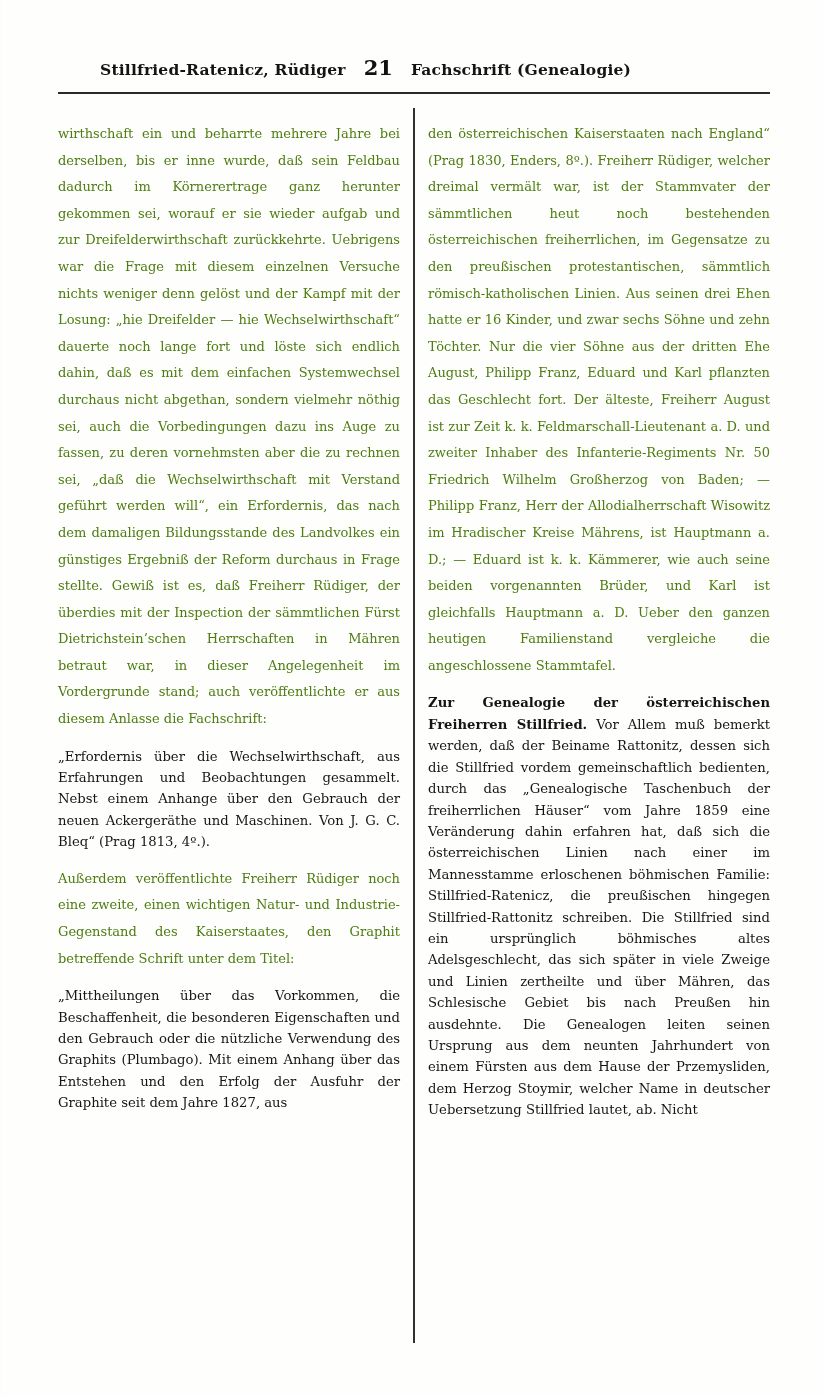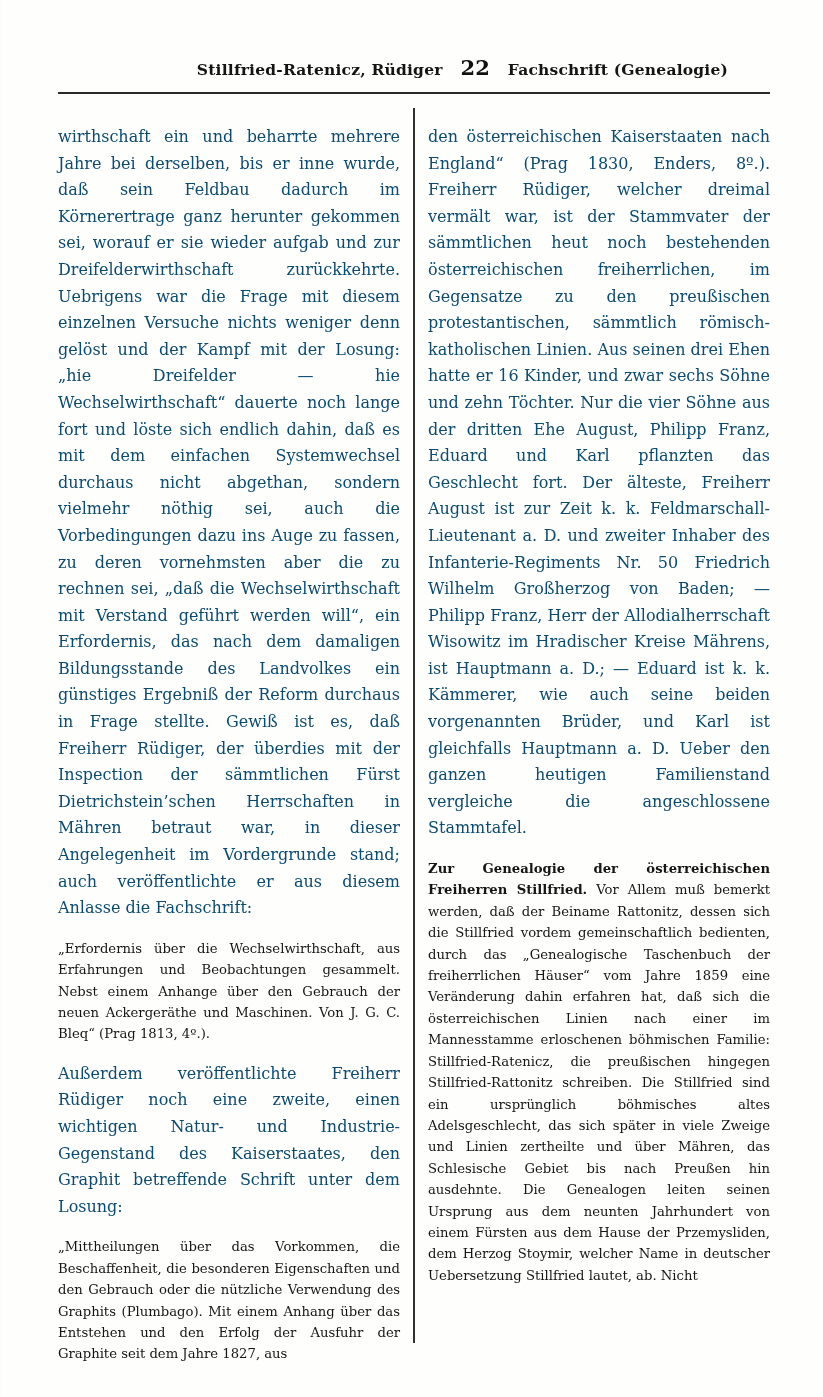--- a/index.html
+++ b/index.html
@@ -24,21 +24,21 @@
   }
   
   .running-head {
     position: absolute;
     left: 100px;
     top: 55px;
     width: 628px;
     height: 30px;
     display: flex;
     align-items: baseline;
-    justify-content: flex-end;
+    justify-content: flex-start;
     font-family: "DejaVu Serif", serif;
   }
   .rh-left, .rh-right {
     font-size: 15.5px;
     font-weight: bold;
     letter-spacing: 0.2px;
     white-space: nowrap;
     color: #141414;
   }
   .rh-left { flex: 0 0 auto; }
@@ -79,25 +79,25 @@
   .col-divider::before {
     content: "";
     position: absolute;
     left: 13px;
     top: 0;
     width: 2px;
     height: 1235px;
     background: #303030;
   }
   .body-text {
-    font-size: 16px;
+    font-size: 13px;
     line-height: 26.6px;
     text-align: justify;
     text-justify: inter-word;
-    color: #0c4a6e;
+    color: #4d7c0f;
     hyphens: manual;
   }
   .small-text {
     font-size: 13.2px;
     line-height: 21.4px;
     text-align: justify;
     color: #151515;
     margin-top: 9px;
   }
   .small-text .lead {
@@ -113,32 +113,32 @@
     opacity: 0.6;
   }
 </style>
 </head>
 <body>
 
 <div class="page">
 
   <div class="running-head">
     <div class="rh-left">Stillfried-Ratenicz, Rüdiger</div>
-    <div class="rh-page">22</div>
+    <div class="rh-page">21</div>
     <div class="rh-right">Fachschrift (Genealogie)</div>
   </div>
 
   <div class="head-rule"></div>
 
   <div class="columns">
 
     <div class="col">
       <p class="body-text">wirthschaft ein und beharrte mehrere Jahre bei derselben, bis er inne wurde, daß sein Feldbau dadurch im Körnerertrage ganz herunter gekommen sei, worauf er sie wieder aufgab und zur Dreifelderwirthschaft zurückkehrte. Uebrigens war die Frage mit diesem einzelnen Versuche nichts weniger denn gelöst und der Kampf mit der Losung: „hie Dreifelder — hie Wechselwirthschaft“ dauerte noch lange fort und löste sich endlich dahin, daß es mit dem einfachen Systemwechsel durchaus nicht abgethan, sondern vielmehr nöthig sei, auch die Vorbedingungen dazu ins Auge zu fassen, zu deren vornehmsten aber die zu rechnen sei, „daß die Wechselwirthschaft mit Verstand geführt werden will“, ein Erfordernis, das nach dem damaligen Bildungsstande des Landvolkes ein günstiges Ergebniß der Reform durchaus in Frage stellte. Gewiß ist es, daß Freiherr Rüdiger, der überdies mit der Inspection der sämmtlichen Fürst Dietrichstein’schen Herrschaften in Mähren betraut war, in dieser Angelegenheit im Vordergrunde stand; auch veröffentlichte er aus diesem Anlasse die Fachschrift:</p>
       <p class="small-text">„Erfordernis über die Wechselwirthschaft, aus Erfahrungen und Beobachtungen gesammelt. Nebst einem Anhange über den Gebrauch der neuen Ackergeräthe und Maschinen. Von J. G. C. Bleq“ (Prag 1813, 4º.).</p>
-      <p class="body-text">Außerdem veröffentlichte Freiherr Rüdiger noch eine zweite, einen wichtigen Natur- und Industrie-Gegenstand des Kaiserstaates, den Graphit betreffende Schrift unter dem Losung:</p>
+      <p class="body-text">Außerdem veröffentlichte Freiherr Rüdiger noch eine zweite, einen wichtigen Natur- und Industrie-Gegenstand des Kaiserstaates, den Graphit betreffende Schrift unter dem Titel:</p>
       <p class="small-text">„Mittheilungen über das Vorkommen, die Beschaffenheit, die besonderen Eigenschaften und den Gebrauch oder die nützliche Verwendung des Graphits (Plumbago). Mit einem Anhang über das Entstehen und den Erfolg der Ausfuhr der Graphite seit dem Jahre 1827, aus</p>
     </div>
 
     <div class="col-divider"></div>
 
     <div class="col">
       <p class="body-text">den österreichischen Kaiserstaaten nach England“ (Prag 1830, Enders, 8º.). Freiherr Rüdiger, welcher dreimal vermält war, ist der Stammvater der sämmtlichen heut noch bestehenden österreichischen freiherrlichen, im Gegensatze zu den preußischen protestantischen, sämmtlich römisch-katholischen Linien. Aus seinen drei Ehen hatte er 16 Kinder, und zwar sechs Söhne und zehn Töchter. Nur die vier Söhne aus der dritten Ehe August, Philipp Franz, Eduard und Karl pflanzten das Geschlecht fort. Der älteste, Freiherr August ist zur Zeit k. k. Feldmarschall-Lieutenant a. D. und zweiter Inhaber des Infanterie-Regiments Nr. 50 Friedrich Wilhelm Großherzog von Baden; — Philipp Franz, Herr der Allodialherrschaft Wisowitz im Hradischer Kreise Mährens, ist Hauptmann a. D.; — Eduard ist k. k. Kämmerer, wie auch seine beiden vorgenannten Brüder, und Karl ist gleichfalls Hauptmann a. D. Ueber den ganzen heutigen Familienstand vergleiche die angeschlossene Stammtafel.</p>
       <p class="small-text">
         <span class="lead">Zur Genealogie der österreichischen Freiherren Stillfried.</span>
         <span>Vor Allem muß bemerkt werden, daß der Beiname Rattonitz, dessen sich die Stillfried vordem gemeinschaftlich bedienten, durch das „Genealogische Taschenbuch der freiherrlichen Häuser“ vom Jahre 1859 eine Veränderung dahin erfahren hat, daß sich die österreichischen Linien nach einer im Mannesstamme erloschenen böhmischen Familie: Stillfried-Ratenicz, die preußischen hingegen Stillfried-Rattonitz schreiben. Die Stillfried sind ein ursprünglich böhmisches altes Adelsgeschlecht, das sich später in viele Zweige und Linien zertheilte und über Mähren, das Schlesische Gebiet bis nach Preußen hin ausdehnte. Die Genealogen leiten seinen Ursprung aus dem neunten Jahrhundert von einem Fürsten aus dem Hause der Przemysliden, dem Herzog Stoymir, welcher Name in deutscher Uebersetzung Stillfried lautet, ab. Nicht</span>

